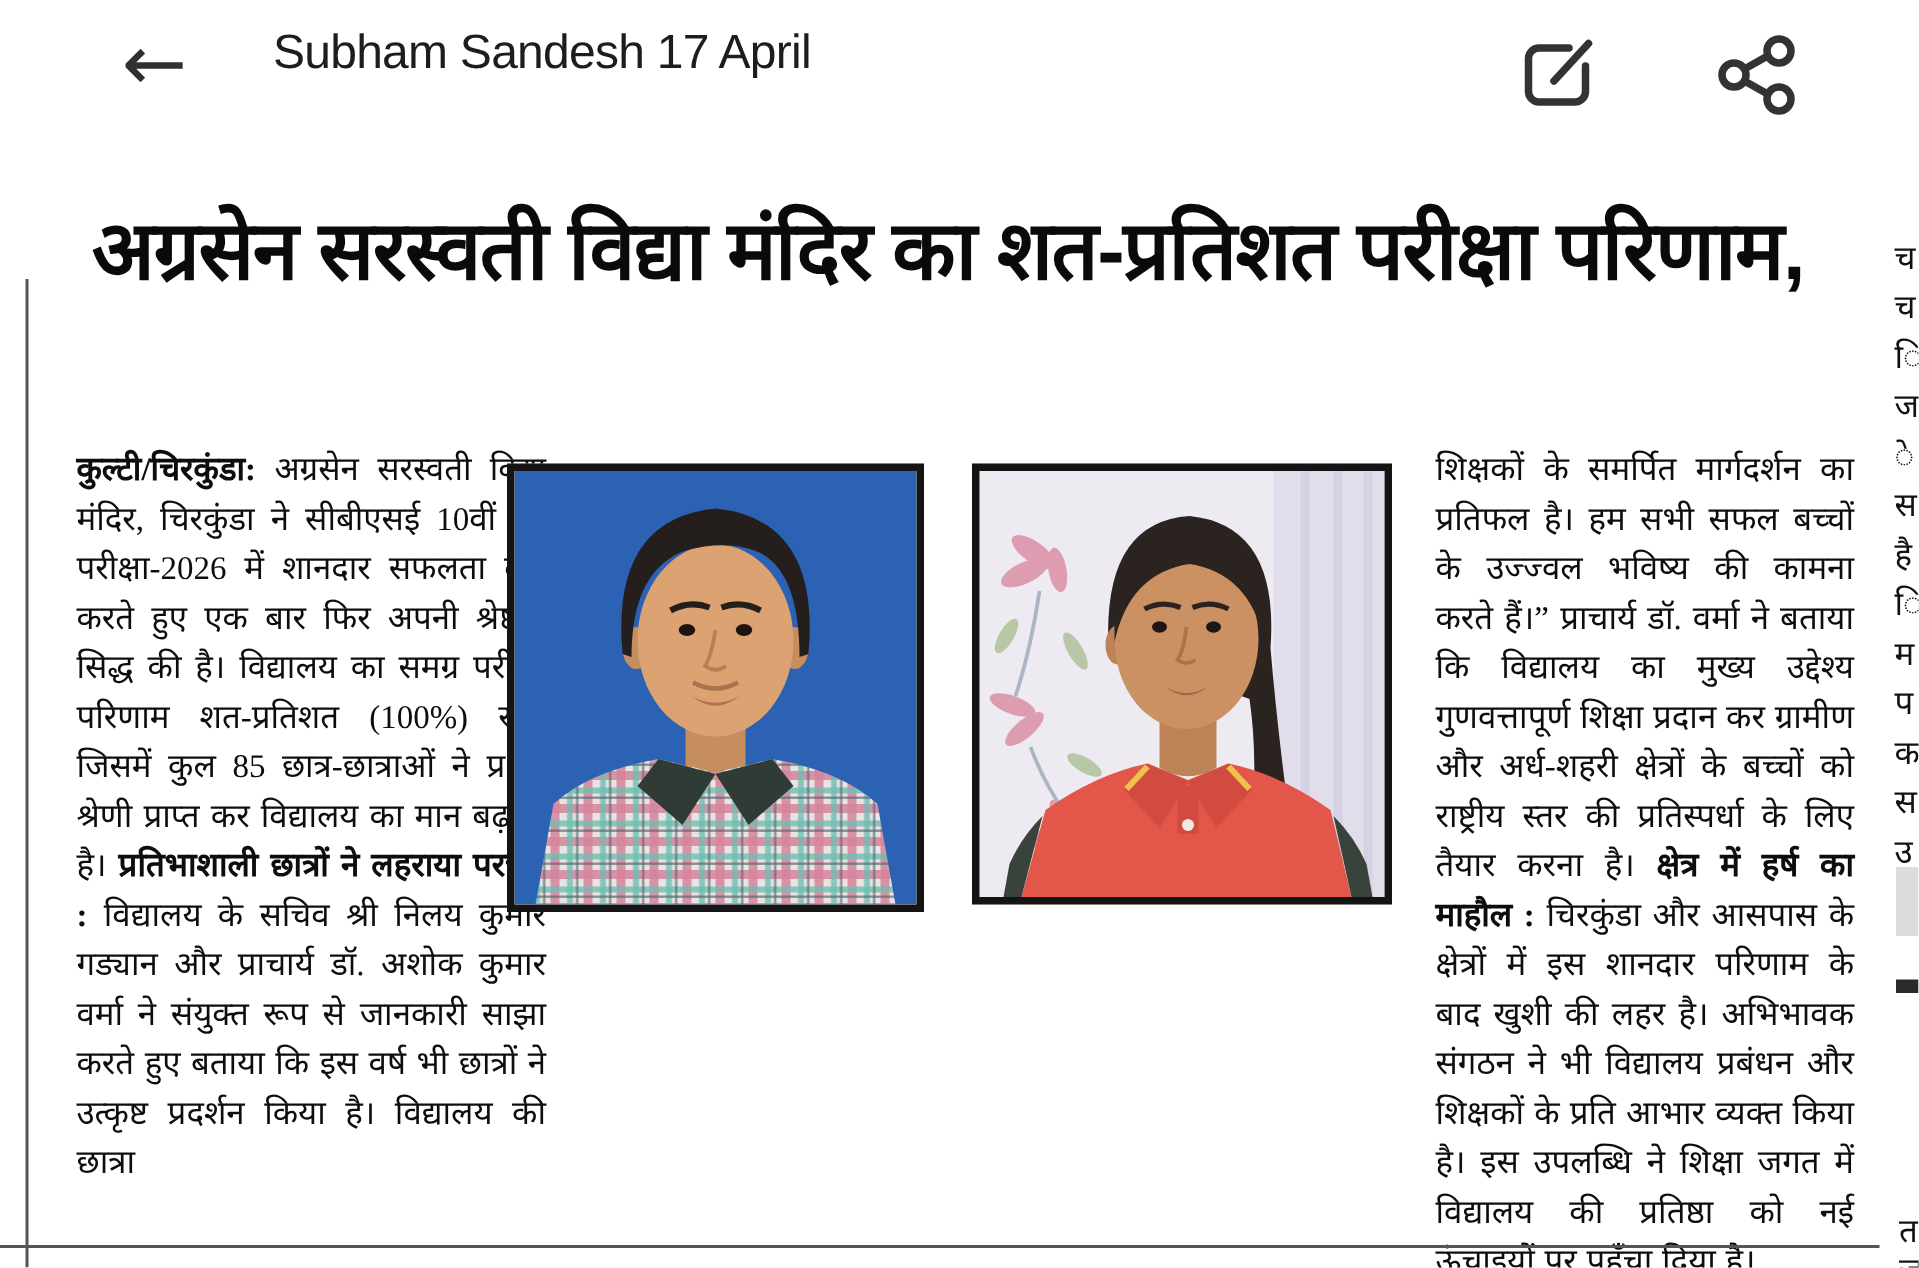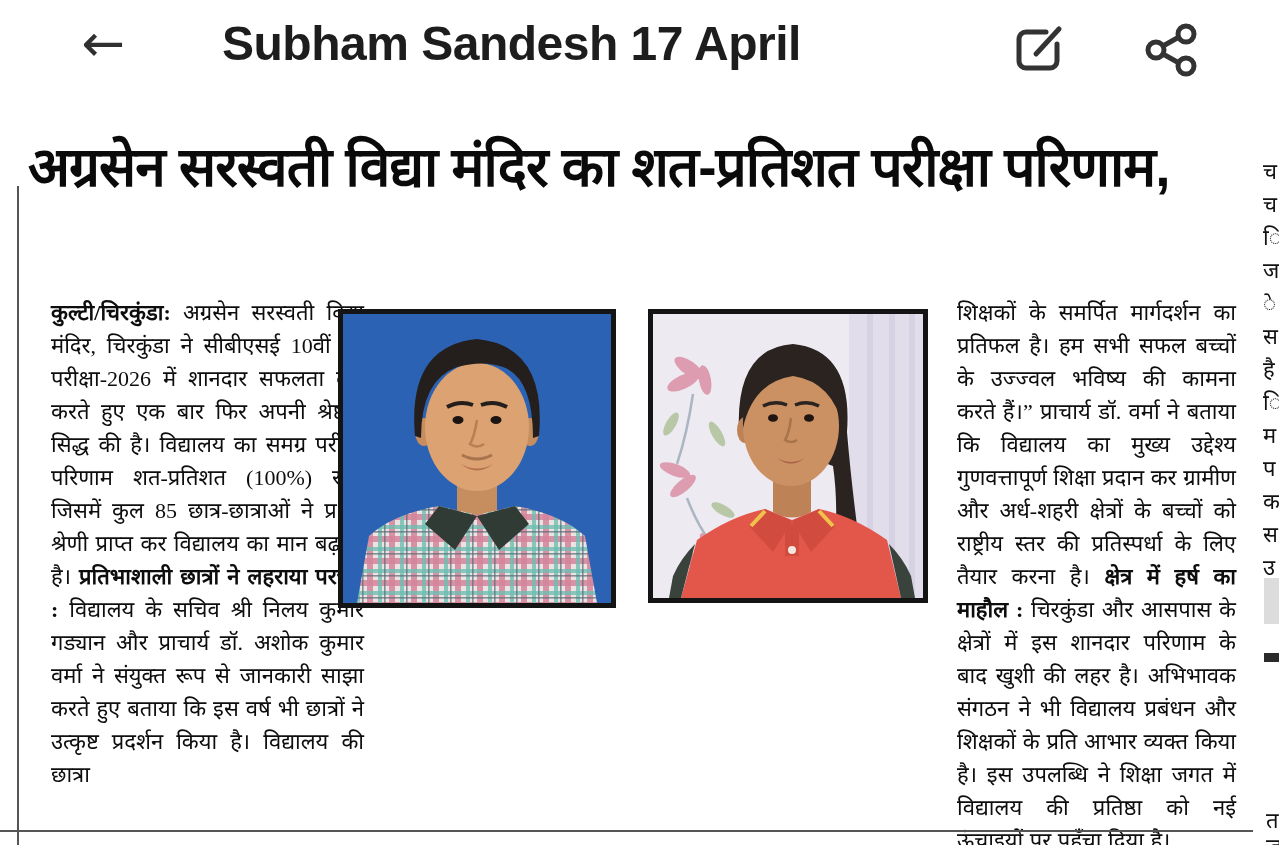--- a/index.html
+++ b/index.html
@@ -12,34 +12,34 @@
   
   .appbar{position:absolute;left:0;top:0;width:1279px;height:108px;background:#fff;}
   .back-btn{
     position:absolute;left:68px;top:8px;width:70px;height:70px;
     font-family:"DejaVu Sans","Liberation Sans",sans-serif;
     font-size:52px;color:#303030;line-height:70px;text-align:center;cursor:pointer;
   }
   .appbar-title{
     position:absolute;left:182px;top:16px;width:820px;height:64px;
     font-family:"Liberation Sans","DejaVu Sans",sans-serif;
-    font-size:48px;font-weight:700;color:#1d1d1d;letter-spacing:-0.5px;white-space:nowrap;margin-left:40px;
+    font-size:32px;font-weight:400;color:#1d1d1d;letter-spacing:-0.5px;white-space:nowrap;
   }
   .icon-btn{position:absolute;top:20px;width:56px;height:60px;cursor:pointer;}
   .icon-edit{left:1010px;}
   .icon-share{left:1144px;}
   .icon-btn svg{width:100%;height:100%;}
 
   
   .clip{position:absolute;left:0;top:108px;width:1279px;height:737px;background:#fff;}
   .rule-v{position:absolute;left:17px;top:78px;width:2px;height:659px;background:#555;}
   .rule-h{position:absolute;left:0;top:722px;width:1253px;height:2px;background:#555;}
 
   .headline{
-    position:absolute;left:28px;top:26px;width:1208px;
+    position:absolute;left:28px;top:26px;width:1208px;text-align:center;
     font-family:"Liberation Sans","DejaVu Sans",sans-serif;
     font-weight:800;color:#0a0a0a;font-size:55px;line-height:67px;letter-spacing:-1px;
   }
 
   .col{
     position:absolute;font-size:22px;line-height:33px;color:#0d0d0d;
     text-align:justify;word-spacing:1px;
   }
   .col b{font-weight:700;}
   .col-1{left:20px;top:188px;width:313px;padding-left:31px;}

